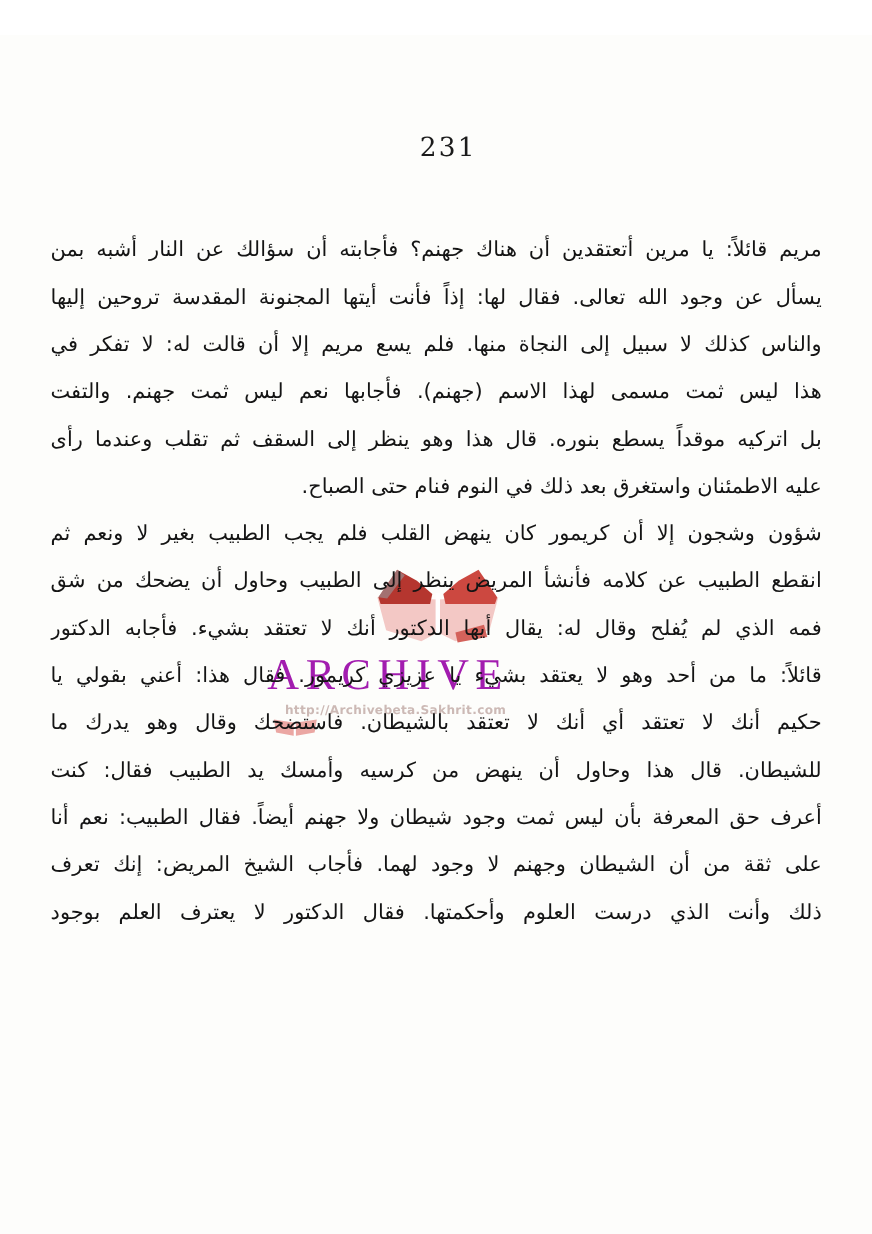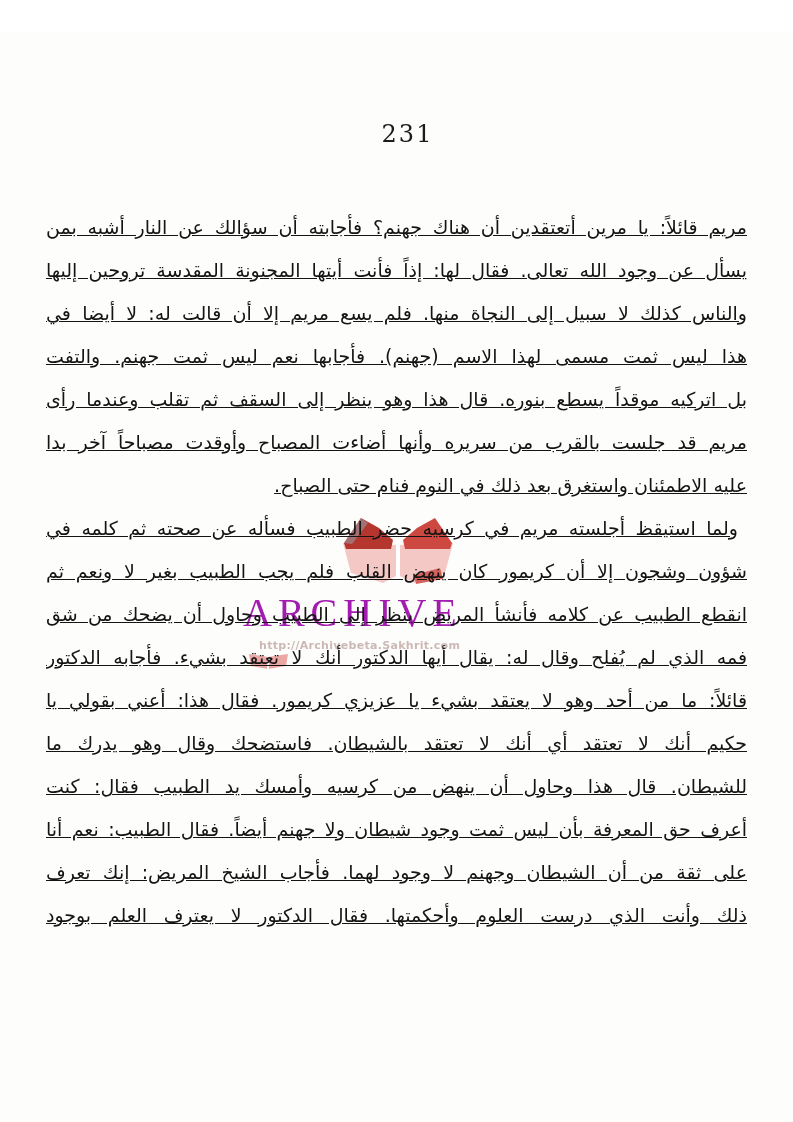--- a/index.html
+++ b/index.html
@@ -32,21 +32,21 @@
   }
   .wm-minibook { position:absolute; left:247px; top:621px; width:43px; height:17px; }
   
   .page-text {
     position:absolute; left:46px; top:174px; width:701px; z-index:1;
     direction:rtl; unicode-bidi:embed;
     color:#141414; font-size:19px;
   }
   .line {
     height:43px; line-height:43px; overflow:hidden;
-    text-align:justify; text-align-last:justify;text-decoration:underline;
+    text-align:justify; text-align-last:justify;
   }
   .line.end { text-align:center; text-align-last:right; }
   .line.indent { padding-right:9px; }
 </style>
 </head>
 <body>
 
 <div class="page">
 
   <div class="page-number">231</div>
@@ -75,26 +75,24 @@
     <svg class="wm-minibook" viewBox="0 0 43 17" xmlns="http://www.w3.org/2000/svg">
       <path d="M21 4 L2 1 L4 13 L21 16 L39 13 L41 1 Z" fill="#eba7a3"></path>
       <path d="M21 4 L21 16" stroke="#ffffff" stroke-width="2" fill="none"></path>
     </svg>
 
   </div>
 
   <main class="page-text" dir="rtl">
       <div class="line">مريم قائلاً: يا مرين أتعتقدين أن هناك جهنم؟ فأجابته أن سؤالك عن النار أشبه بمن</div>
       <div class="line">يسأل عن وجود الله تعالى. فقال لها: إذاً فأنت أيتها المجنونة المقدسة تروحين إليها</div>
-      <div class="line">والناس كذلك لا سبيل إلى النجاة منها. فلم يسع مريم إلا أن قالت له: لا أيضا في</div>
+      <div class="line">والناس كذلك لا سبيل إلى النجاة منها. فلم يسع مريم إلا أن قالت له: لا تفكر في</div>
       <div class="line">هذا ليس ثمت مسمى لهذا الاسم (جهنم). فأجابها نعم ليس ثمت جهنم. والتفت</div>
       <div class="line">بل اتركيه موقداً يسطع بنوره. قال هذا وهو ينظر إلى السقف ثم تقلب وعندما رأى</div>
-      <div class="line">مريم قد جلست بالقرب من سريره وأنها أضاءت المصباح وأوقدت مصباحاً آخر بدا</div>
       <div class="line end">عليه الاطمئنان واستغرق بعد ذلك في النوم فنام حتى الصباح.</div>
-      <div class="line indent">ولما استيقظ أجلسته مريم في كرسيه حضر الطبيب فسأله عن صحته ثم كلمه في</div>
       <div class="line">شؤون وشجون إلا أن كريمور كان ينهض القلب فلم يجب الطبيب بغير لا ونعم ثم</div>
       <div class="line">انقطع الطبيب عن كلامه فأنشأ المريض ينظر إلى الطبيب وحاول أن يضحك من شق</div>
       <div class="line">فمه الذي لم يُفلح وقال له: يقال أيها الدكتور أنك لا تعتقد بشيء. فأجابه الدكتور</div>
       <div class="line">قائلاً: ما من أحد وهو لا يعتقد بشيء يا عزيزي كريمور. فقال هذا: أعني بقولي يا</div>
       <div class="line">حكيم أنك لا تعتقد أي أنك لا تعتقد بالشيطان. فاستضحك وقال وهو يدرك ما</div>
       <div class="line">للشيطان. قال هذا وحاول أن ينهض من كرسيه وأمسك يد الطبيب فقال: كنت</div>
       <div class="line">أعرف حق المعرفة بأن ليس ثمت وجود شيطان ولا جهنم أيضاً. فقال الطبيب: نعم أنا</div>
       <div class="line">على ثقة من أن الشيطان وجهنم لا وجود لهما. فأجاب الشيخ المريض: إنك تعرف</div>
       <div class="line">ذلك وأنت الذي درست العلوم وأحكمتها. فقال الدكتور لا يعترف العلم بوجود</div>
     </main>

